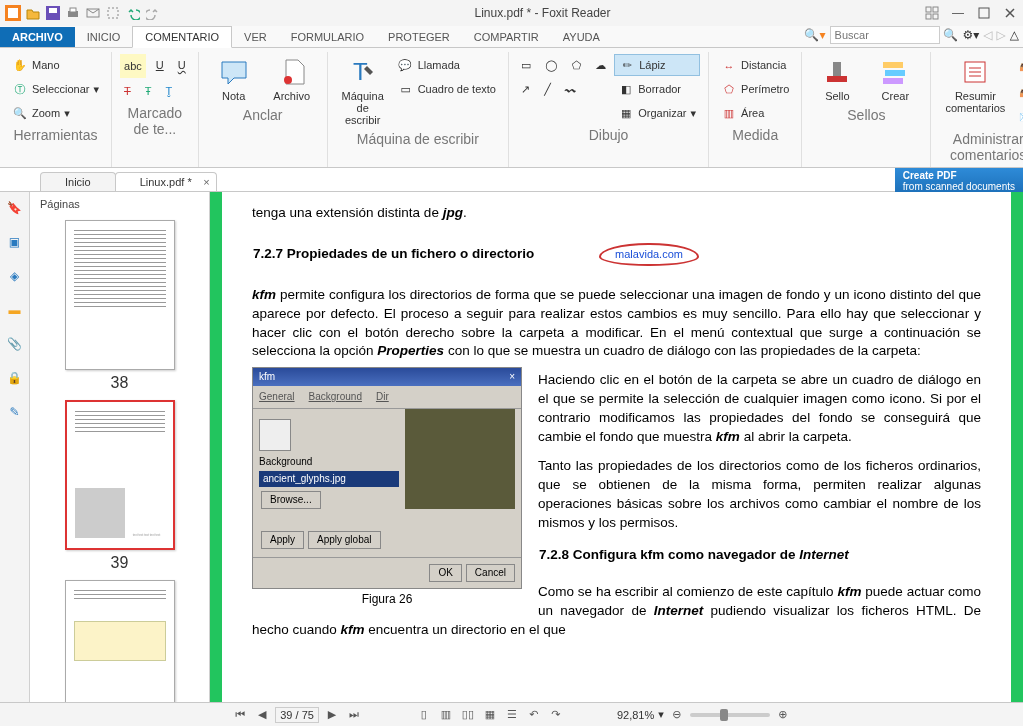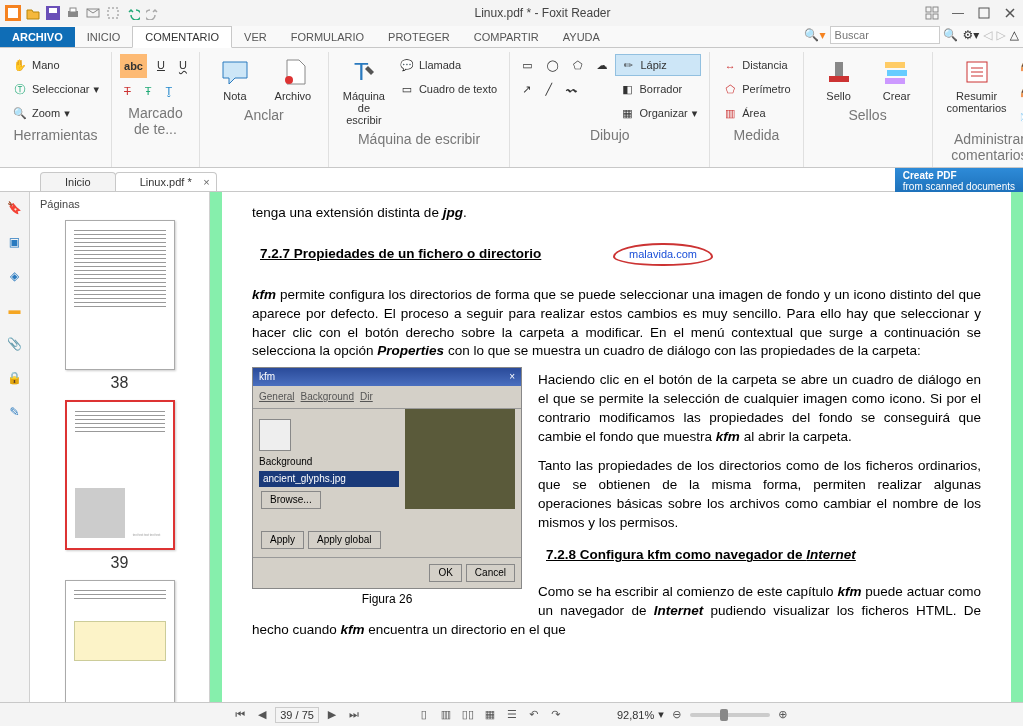--- a/index.html
+++ b/index.html
@@ -42,28 +42,28 @@
 
 .thumbs { width: 180px; border-right: 1px solid #d0d0d0; background: #fff; padding: 4px; overflow: hidden; }
 .thumbs-title { font-size: 11px; color: #444; padding: 2px 6px; }
 .thumb { margin: 8px auto; text-align: center; }
 .thumb-page { width: 110px; height: 150px; border: 1px solid #aaa; margin: 0 auto; background: #fff; position: relative; box-shadow: 1px 1px 2px rgba(0,0,0,0.2); }
 .thumb-page.selected { border: 2px solid #d33; }
 .thumb-lines { position: absolute; top: 6px; left: 8px; right: 8px; }
 .tl { height: 1px; background: #999; margin: 3px 0; }
 .thumb-num { font-size: 16px; margin-top: 4px; }
 
-.docview { flex: 1; background: #86efac; padding: 0; overflow: hidden; position: relative; }
+.docview { flex: 1; background: #22c55e; padding: 0; overflow: hidden; position: relative; }
 .page { background: #fff; margin: 0 12px; padding: 12px 30px; height: 100%; font-family: "Times New Roman", serif; font-size: 13.5px; line-height: 1.4; text-align: justify; color: #000; overflow: hidden; position: relative; }
-.page h4 { font-size: 13.5px; margin: 10px 8px; display: inline-block; text-decoration: underline; }
+.page h4 { font-size: 13.5px; margin: 10px 1px; display: inline-block; }
 .annot { display: inline-block; border: 2px solid #c33; border-radius: 50% 50% 50% 50% / 60% 60% 40% 40%; padding: 2px 14px; margin-left: 60px; color: #1a4fd8; font-family: Tahoma, sans-serif; font-size: 11px; font-weight: normal; }
 .kfm-img { float: left; width: 270px; margin: 6px 16px 4px 0; }
 .kfm-dialog { border: 1px solid #888; background: #d4d0c8; font-family: Tahoma, sans-serif; font-size: 10px; }
 .kfm-title { background: linear-gradient(#2a4b9a,#4a6fbf); color: #fff; padding: 2px 6px; display: flex; justify-content: space-between; }
-.kfm-tabs { display: flex; gap: 6px; padding: 4px 6px; border-bottom: 1px solid #999; }
+.kfm-tabs { display: flex; gap: 14px; padding: 4px 6px; border-bottom: 1px solid #999; }
 .kfm-tab { color: #555; text-decoration: underline; }
 .kfm-body { padding: 6px; }
 .kfm-icon { width: 32px; height: 32px; border: 1px solid #888; background: #eee; margin: 4px 0; }
 .kfm-file { background: #1a3a7a; color: #fff; padding: 1px 4px; margin: 2px 0; width: 140px; }
 .kfm-btn { border: 1px solid #888; background: #d4d0c8; padding: 1px 8px; font-size: 10px; display: inline-block; margin: 2px 2px; }
 .kfm-preview { width: 110px; height: 100px; background: #5a5a3a; float: right; margin-top: -80px; }
 .kfm-foot { text-align: right; padding: 4px; border-top: 1px solid #999; }
 .figcap { text-align: center; font-size: 12px; margin-top: 2px; }
 
 .statusbar { position: absolute; bottom: 0; left: 0; right: 0; height: 24px; background: #f4f4f4; border-top: 1px solid #c8c8c8; display: flex; align-items: center; justify-content: center; gap: 6px; font-size: 11px; }
@@ -183,21 +183,21 @@
           <span class="ico-sm">🔍</span>
           <span>Zoom</span>
           <span>▾</span>
         </div>
     </div>
     <div class="rlabel">Herramientas</div>
   </div>
   <div class="rgroup">
     <div class="rcol">
       <div style="display:flex; gap:6px">
-        <span class="rbtn-sm" style="background:#fdba74;padding:12px 4px;font-weight:bold">abc</span>
+        <span class="rbtn-sm" style="background:#fef9c3;padding:12px 4px;font-weight:normal">abc</span>
         <span class="rbtn-sm" style="text-decoration:underline">U</span>
         <span class="rbtn-sm" style="text-decoration:underline wavy">U</span>
       </div>
       <div style="display:flex; gap:6px">
         <span class="rbtn-sm" style="text-decoration:line-through;color:#c33">T</span>
         <span class="rbtn-sm" style="color:#2a7">Ŧ</span>
         <span class="rbtn-sm" style="color:#28c">T̬</span>
       </div>
     </div>
     <div class="rlabel">Marcado de te...</div>

